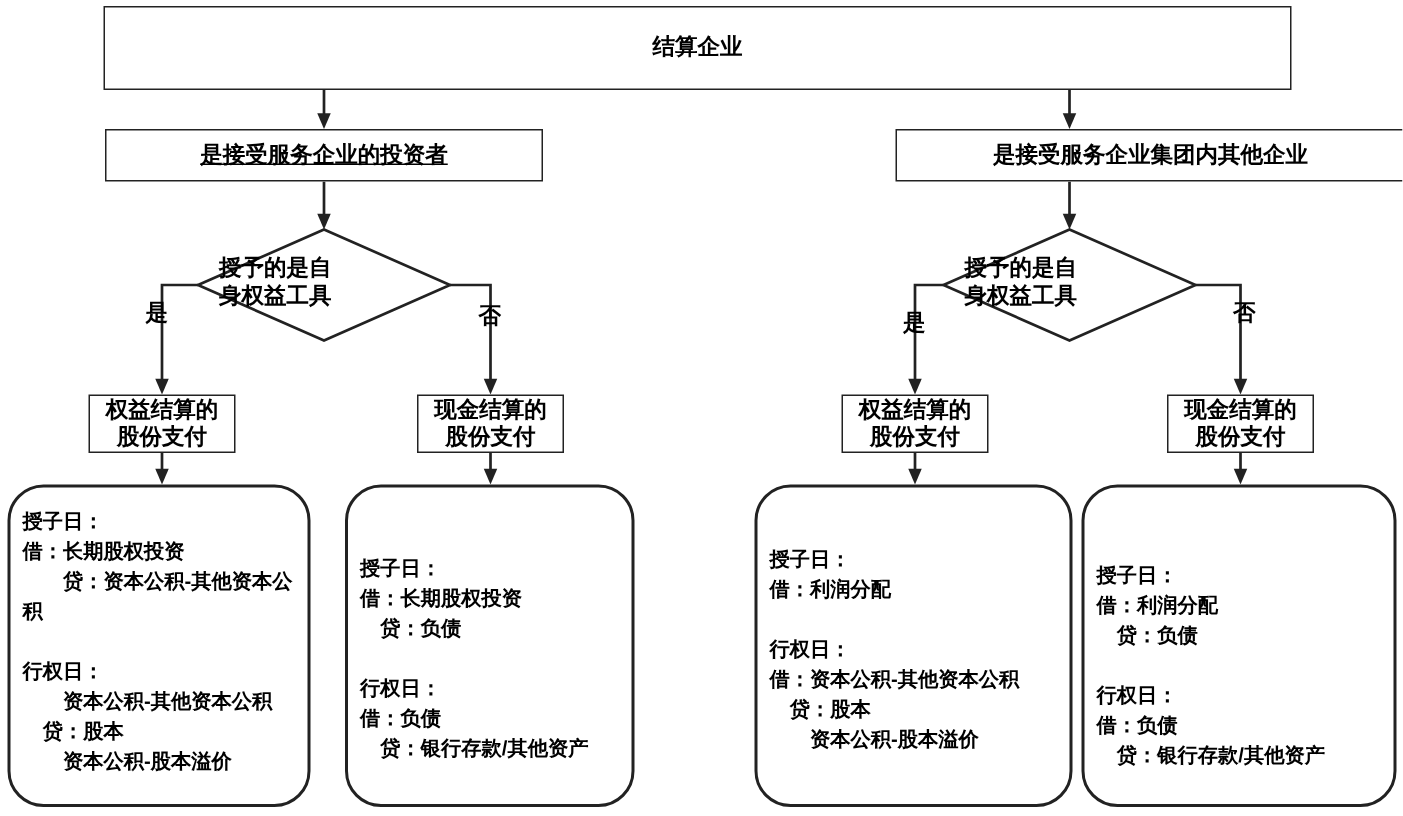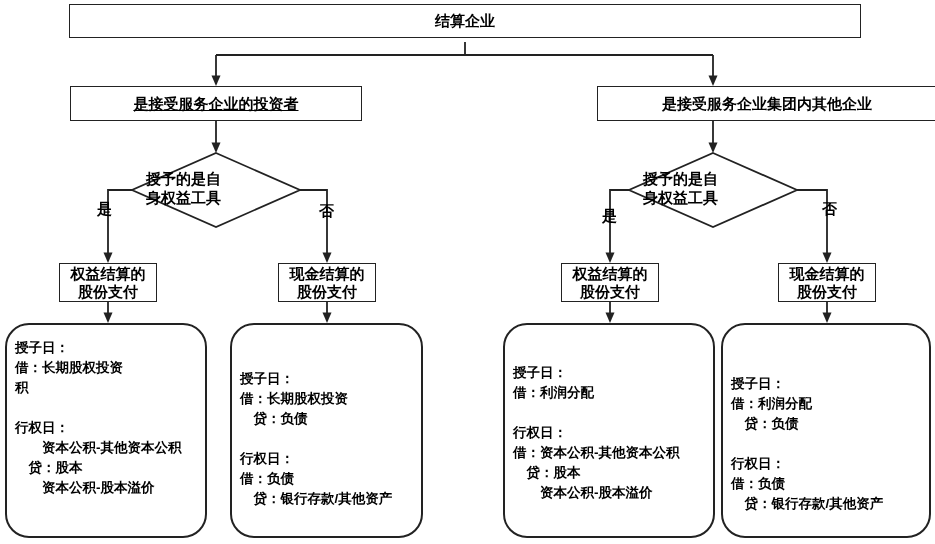--- a/index.html
+++ b/index.html
@@ -62,21 +62,21 @@
       <path d="M327 323 L322.5 312.5 L331.5 312.5 Z"></path>
       <path d="M610 323 L605.5 312.5 L614.5 312.5 Z"></path>
       <path d="M827 323 L822.5 312.5 L831.5 312.5 Z"></path>
     </g>
     <g fill="#ffffff" stroke="#222" stroke-width="1.8">
       <polygon points="216,153 300,190 216,227 132,190"></polygon>
       <polygon points="713,153 797,190 713,227 629,190"></polygon>
     </g>
   </svg>
 
-  <div class="box" style="left:69px;top:4px;width:792px;height:34px;">
+  <div class="box" style="left:69px;top:4px;width:792px;height:56px;">
     <div>结算企业</div>
   </div>
 
   <div class="box" style="left:70px;top:86px;width:292px;height:35px;text-decoration:underline;">
     <div>是接受服务企业的投资者</div>
   </div>
   <div class="box" style="left:597px;top:86px;width:340px;height:35px;">
     <div>是接受服务企业集团内其他企业</div>
   </div>
 
@@ -107,20 +107,21 @@
     <div>股份支付</div>
   </div>
   <div class="box" style="left:778px;top:263px;width:98px;height:39px;">
     <div>现金结算的</div>
     <div>股份支付</div>
   </div>
 
   <div class="journal" style="left:5px;top:323px;width:202px;height:215px;padding-top:13px;">
     <div class="ln">授子日：</div>
     <div class="ln">借：长期股权投资</div>
+    <div class="ln">　　贷：资本公积-其他资本公</div>
     <div class="ln">积</div>
     <div class="ln"></div>
     <div class="ln">行权日：</div>
     <div class="ln">　　资本公积-其他资本公积</div>
     <div class="ln">　贷：股本</div>
     <div class="ln">　　资本公积-股本溢价</div>
   </div>
 
   <div class="journal" style="left:230px;top:323px;width:193px;height:215px;padding-top:44px;">
     <div class="ln">授子日：</div>

